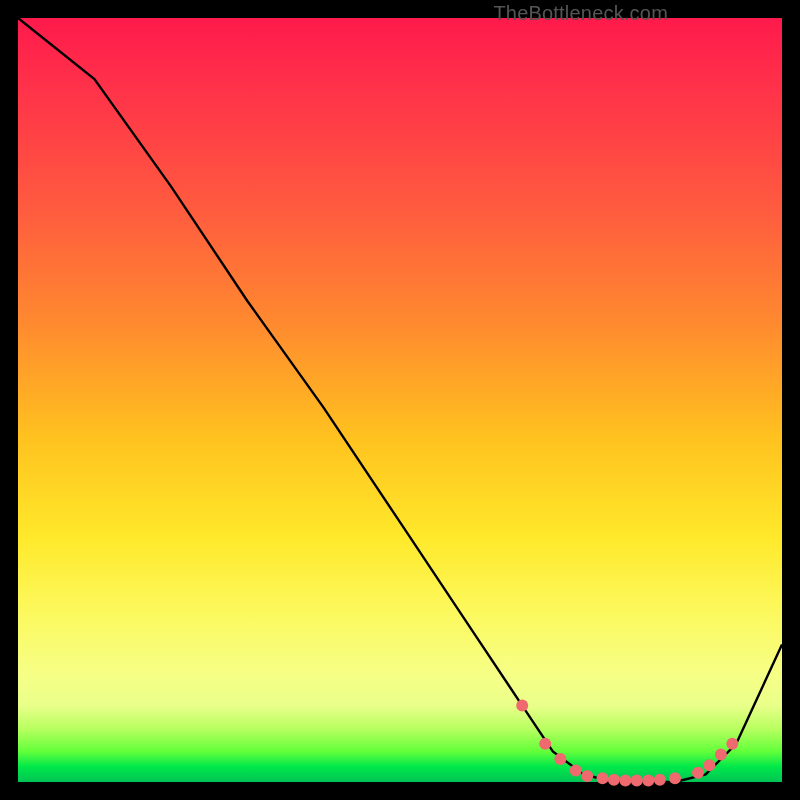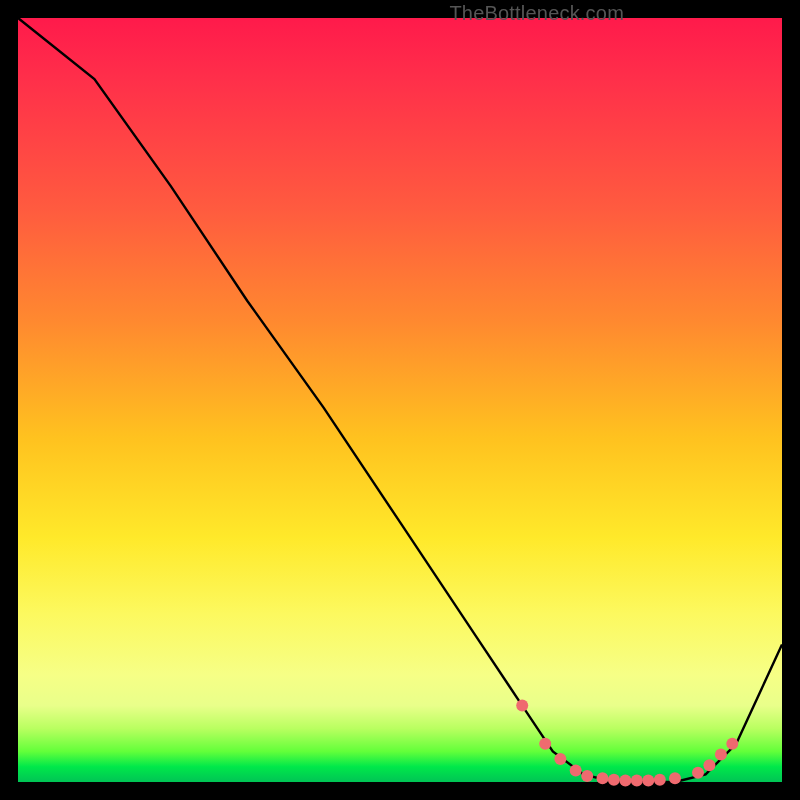--- a/index.html
+++ b/index.html
@@ -9,20 +9,21 @@
     height: 800px;
     background: #000;
     overflow: hidden;
     font-family: Arial, Helvetica, sans-serif;
   }
   .frame {
     position: relative;
     width: 644px;
     height: 800px;
     background: #000;
+    padding-left: 44px;
   }
   .plot {
     position: absolute;
     left: 18px;
     top: 18px;
     width: 764px;
     height: 764px;
     
     background: linear-gradient(to bottom,
       #ff1a4b 0%,

